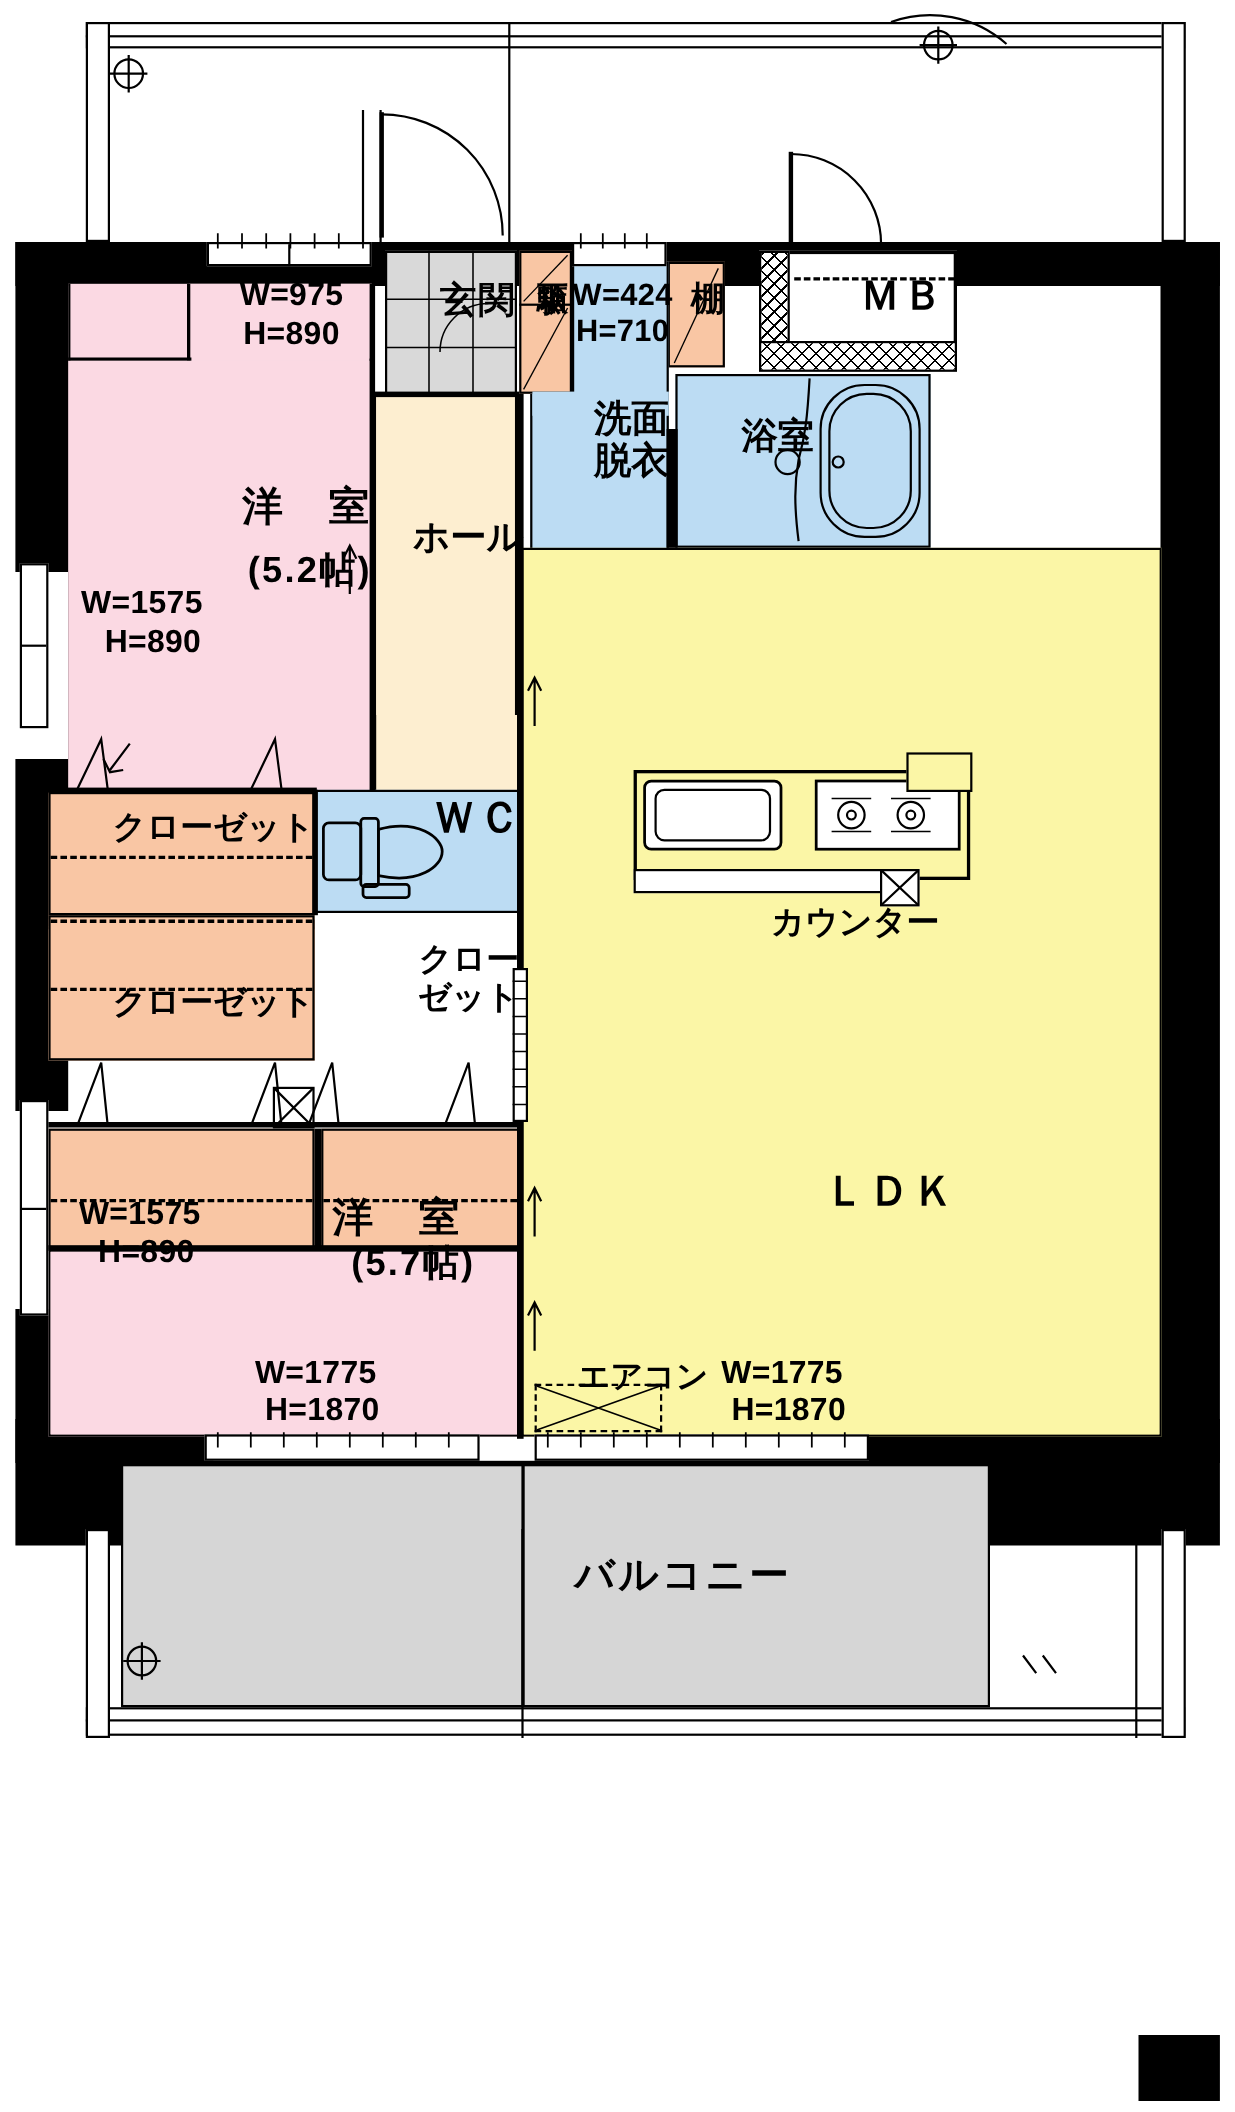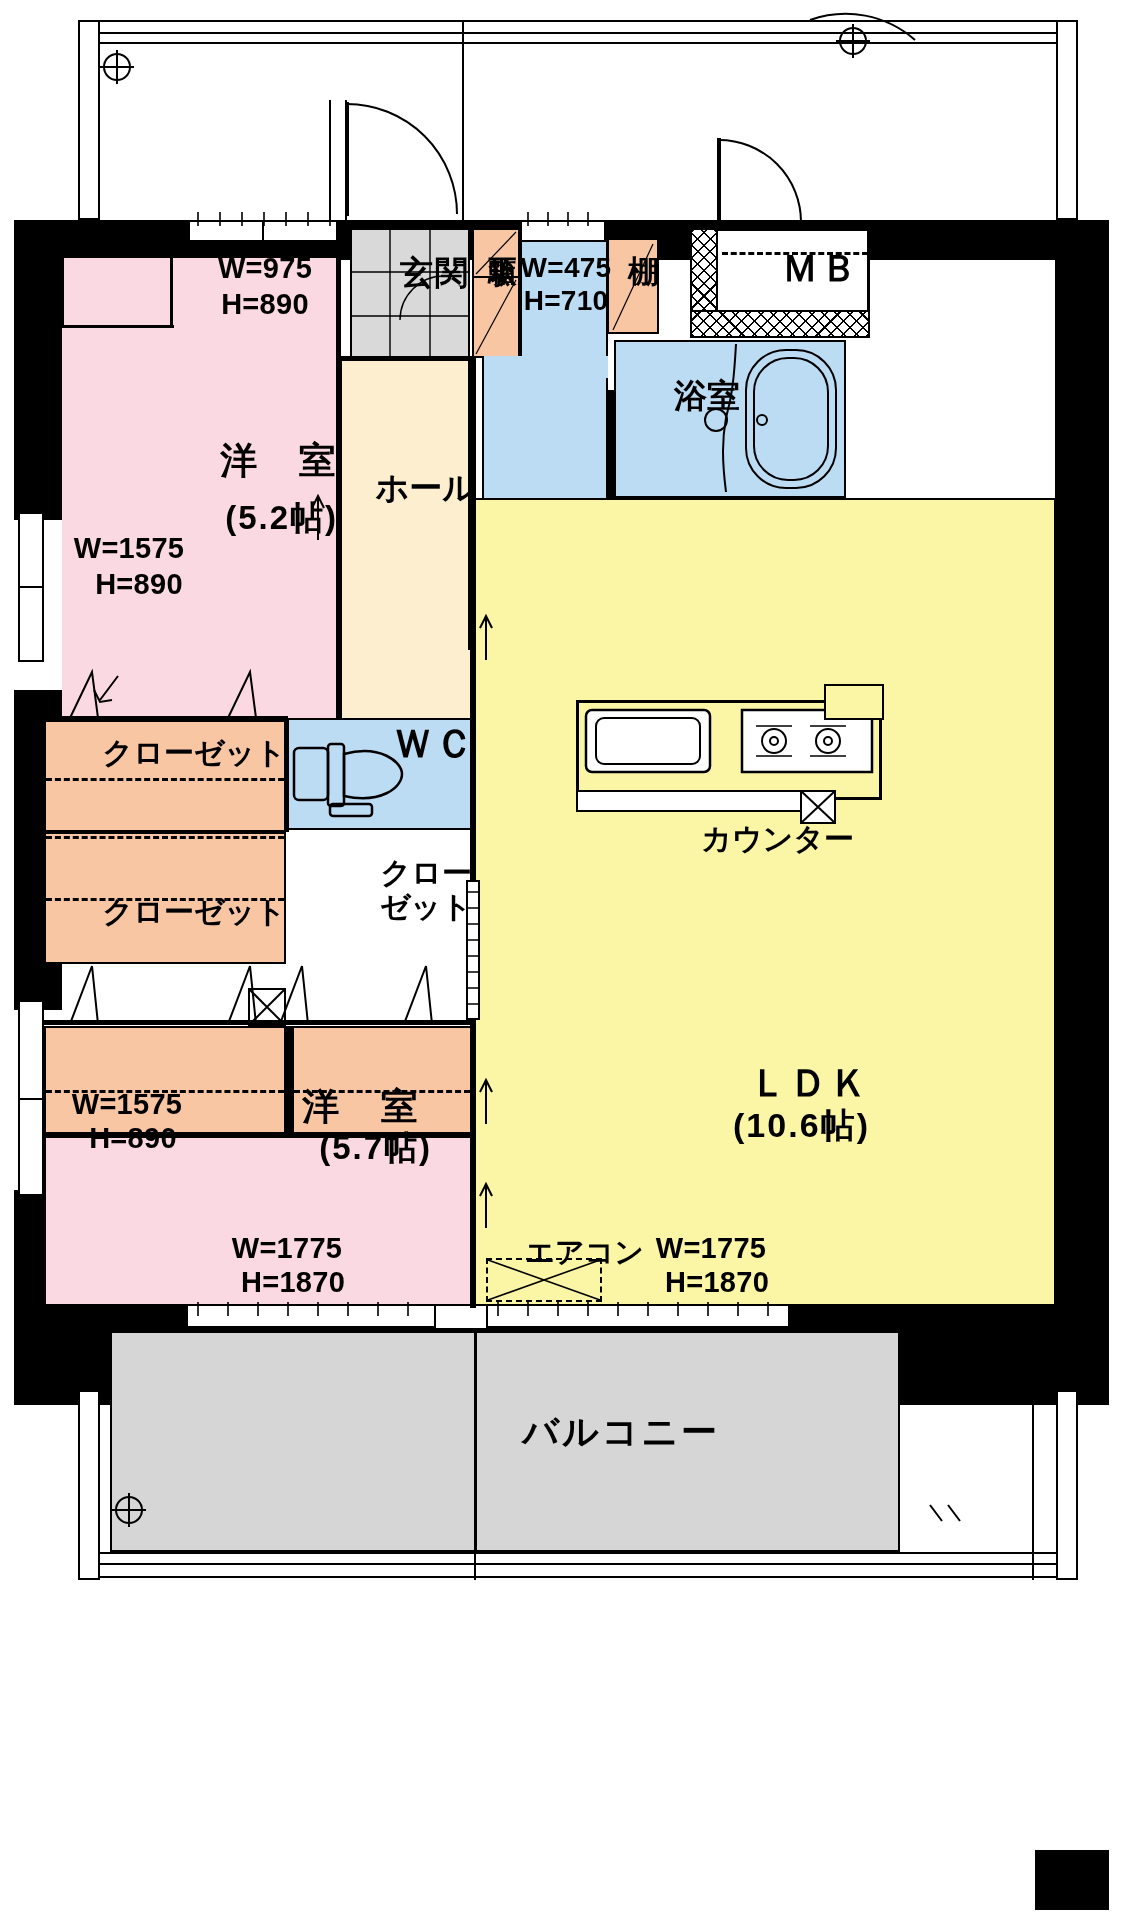--- a/index.html
+++ b/index.html
@@ -259,43 +259,44 @@
   <div class="lbl" style="left:62px;top:440px;width:276px;font-size:37px;">洋　室</div>
   <div class="lbl" style="left:62px;top:500px;width:276px;font-size:33px;padding-left:39px;">(5.2帖)</div>
 
   <div class="dim" style="left:36px;top:532px;width:186px;font-size:29px;">W=1575</div>
   <div class="dim" style="left:46px;top:568px;width:186px;font-size:29px;">H=890</div>
 
   <div class="lbl" style="left:350px;top:255px;width:120px;font-size:33px;">玄関</div>
 
   <div class="lbl vtext" style="left:476px;top:236px;width:42px;font-size:28px;letter-spacing:0;">下駄箱</div>
 
-  <div class="dim" style="left:518px;top:252px;width:96px;font-size:28px;">W=475</div>
+  <div class="dim" style="left:518px;top:252px;width:96px;font-size:28px;">W=424</div>
   <div class="dim" style="left:518px;top:285px;width:96px;font-size:28px;">H=710</div>
 
   <div class="lbl" style="left:607px;top:255px;width:52px;font-size:31px;letter-spacing:0;">棚</div>
 
   <div class="lbl" style="left:700px;top:248px;width:160px;font-size:37px;">ＭＢ</div>
 
+  <div class="lbl" style="left:482px;top:362px;width:126px;font-size:34px;letter-spacing:0;">洗面
+脱衣</div>
 
   <div class="lbl" style="left:620px;top:378px;width:120px;font-size:33px;letter-spacing:0;">浴室</div>
 
   <div class="lbl" style="left:336px;top:470px;width:140px;font-size:33px;letter-spacing:0;">ホール</div>
 
   <div class="lbl" style="left:356px;top:722px;width:120px;font-size:39px;">ＷＣ</div>
 
   <div class="lbl" style="left:44px;top:736px;width:242px;font-size:30px;letter-spacing:0;">クローゼット</div>
 
   <div class="lbl" style="left:44px;top:895px;width:242px;font-size:30px;letter-spacing:0;">クローゼット</div>
 
   <div class="lbl" style="left:292px;top:856px;width:180px;font-size:30px;letter-spacing:0;">クロー
 ゼット</div>
 
   <div class="lbl" style="left:540px;top:1062px;width:330px;font-size:38px;">ＬＤＫ</div>
-  <div class="lbl" style="left:540px;top:1106px;width:330px;font-size:34px;">(10.6帖)</div>
 
   <div class="lbl" style="left:604px;top:822px;width:250px;font-size:30px;letter-spacing:0;">カウンター</div>
 
   <div class="lbl" style="left:484px;top:1236px;width:160px;font-size:29px;letter-spacing:0;">エアコン</div>
 
   <div class="lbl" style="left:140px;top:1086px;width:280px;font-size:37px;">洋　室</div>
   <div class="lbl" style="left:152px;top:1130px;width:280px;font-size:33px;">(5.7帖)</div>
 
   <div class="dim" style="left:34px;top:1088px;width:186px;font-size:29px;">W=1575</div>
   <div class="dim" style="left:40px;top:1122px;width:186px;font-size:29px;">H=890</div>

